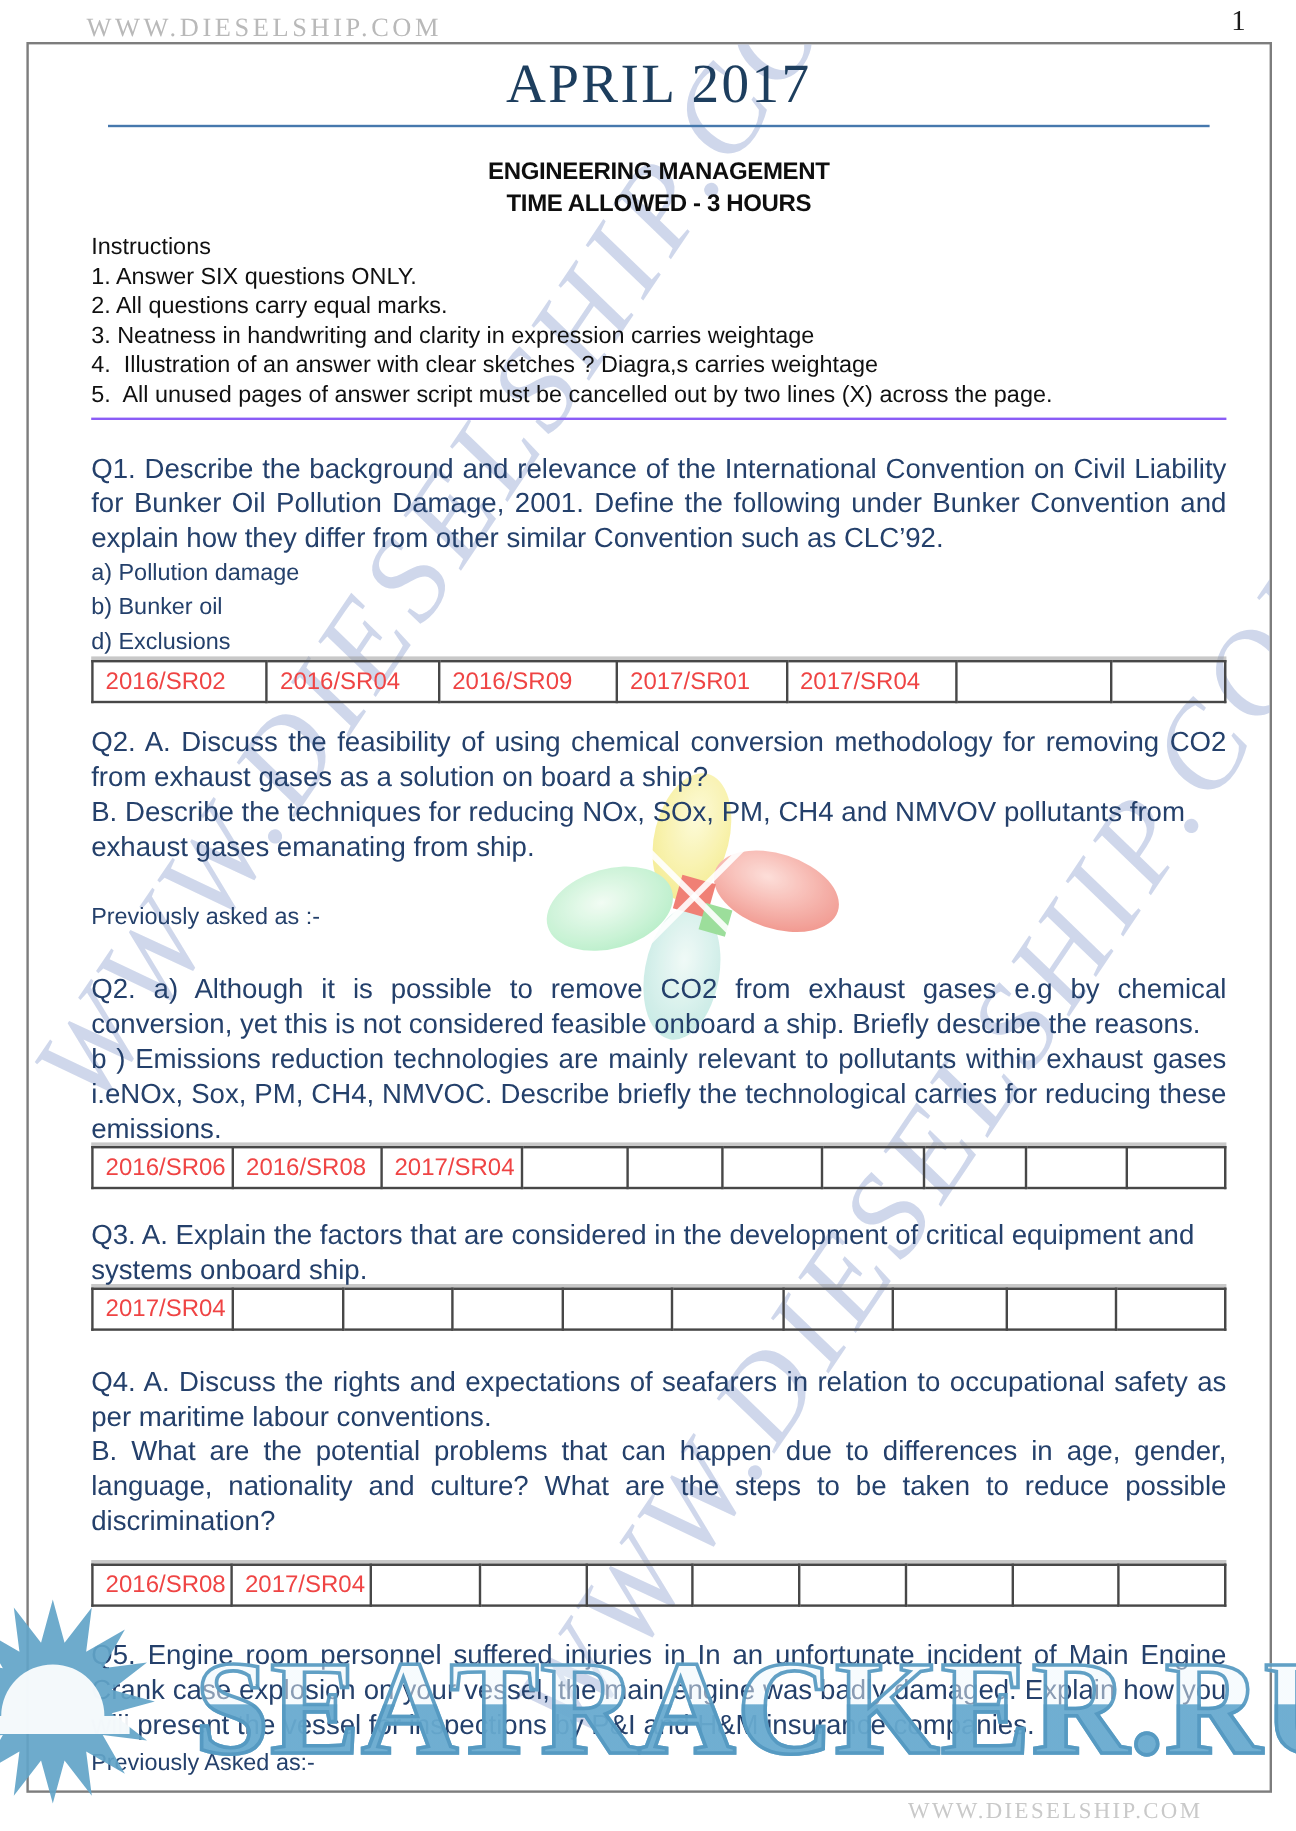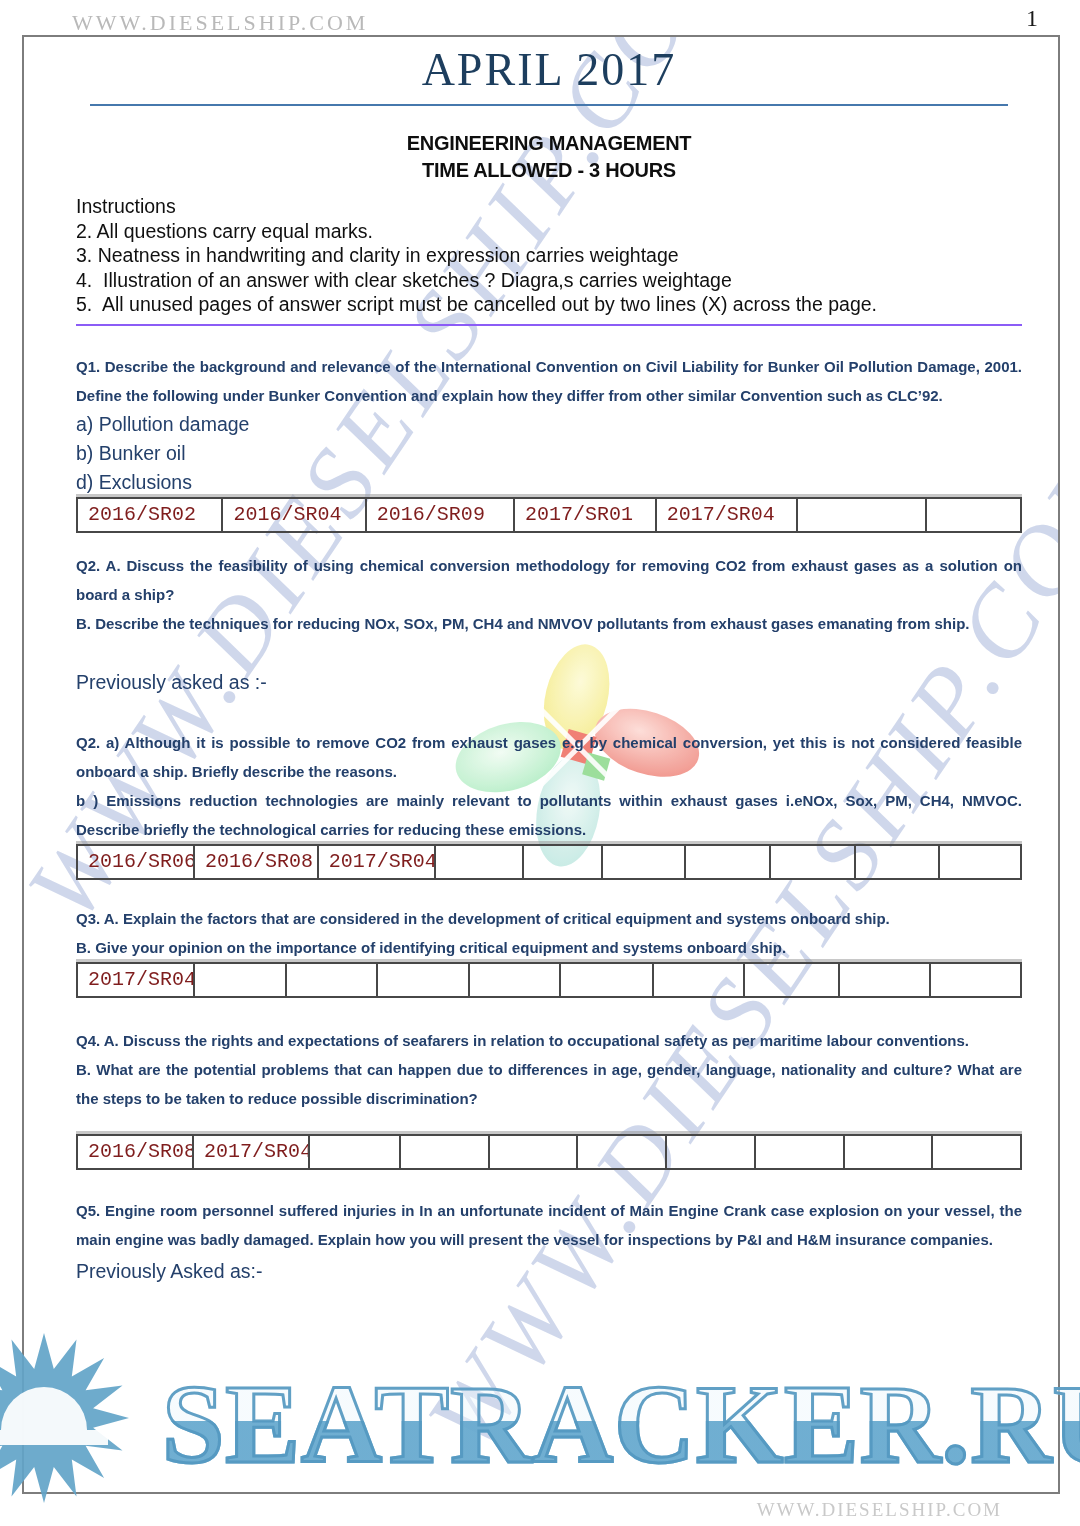--- a/index.html
+++ b/index.html
@@ -79,40 +79,40 @@
     letter-spacing:-0.3px;color:#0e0e0e;
   }
   .instructions{
     margin-top:10px;
     font-size:19.5px;line-height:24.5px;
     color:#101010;
     border-bottom:2px solid #8b5cf6;
     padding-bottom:7px;
   }
   .instructions .line{white-space:pre-wrap;}
-  .q{margin:0;font-size:15px;line-height:29px;font-weight:bold;}
+  .q{margin:0;font-size:23px;line-height:29px;}
   .q.justify{text-align:justify;}
   .q1-block{margin-top:26px;}
   .subitem{font-size:19.5px;line-height:29px;}
   
   table.qtable{
     width:100%;
     border-collapse:collapse;
     table-layout:fixed;
     border:2px solid #474747;
     box-shadow:0 -3px 0 rgba(155,155,155,0.55);
     background:transparent;
   }
   table.qtable td{
     border:2px solid #474747;
     height:32px;
     padding:0 0 0 10px;
-    font-size:20px;color:#7f1d1d;
+    font-size:20px;color:#ef4444;
     vertical-align:middle;
-    overflow:hidden;white-space:nowrap;font-family:Liberation Mono, monospace;
+    overflow:hidden;white-space:nowrap;
   }
   .mt18{margin-top:18px;} .mt24{margin-top:24px;}
   .mt26{margin-top:26px;} .mt28{margin-top:28px;}
   .note{margin-top:30px;margin-bottom:31px;font-size:19.5px;line-height:29px;}
   .note5{margin-top:3px;font-size:19.5px;line-height:29px;}
   .tbl-gap{margin-top:21px;}
   
   .seatracker-text{
     position:absolute;left:162px;top:1368px;z-index:6;
     font-family:"Liberation Serif", serif;
@@ -176,20 +176,21 @@
     <h1 class="doc-title">APRIL 2017</h1>
     <hr class="title-rule">
 
     <div class="subject">
       <div>ENGINEERING MANAGEMENT</div>
       <div>TIME ALLOWED - 3 HOURS</div>
     </div>
 
     <div class="instructions">
       <div class="line">Instructions</div>
+      <div class="line">1. Answer SIX questions ONLY.</div>
       <div class="line">2. All questions carry equal marks.</div>
       <div class="line">3. Neatness in handwriting and clarity in expression carries weightage</div>
       <div class="line">4.  Illustration of an answer with clear sketches ? Diagra,s carries weightage</div>
       <div class="line">5.  All unused pages of answer script must be cancelled out by two lines (X) across the page.</div>
     </div>
 
     <div class="q1-block">
       <p class="q justify">Q1. Describe the background and relevance of the International Convention on Civil Liability for Bunker Oil Pollution Damage, 2001. Define the following under Bunker Convention and explain how they differ from other similar Convention such as CLC’92.</p>
       <div class="subitem">a) Pollution damage</div>
       <div class="subitem">b) Bunker oil</div>
@@ -249,21 +250,20 @@
           <td></td>
           <td></td>
           <td></td>
         </tr>
       </tbody>
         </table>
     </div>
 
     <div class="mt24">
       <p class="q">Q3. A. Explain the factors that are considered in the development of critical equipment and systems onboard ship.</p>
-      <p class="q">B. Give your opinion on the importance of identifying critical equipment and systems onboard ship.</p>
       <table class="qtable">
         <colgroup>
           <col style="width:12.4%">
             <col style="width:9.7%">
             <col style="width:9.7%">
             <col style="width:9.7%">
           <col style="width:9.7%">
             <col style="width:9.8%">
             <col style="width:9.7%">
             <col style="width:10.0%">

